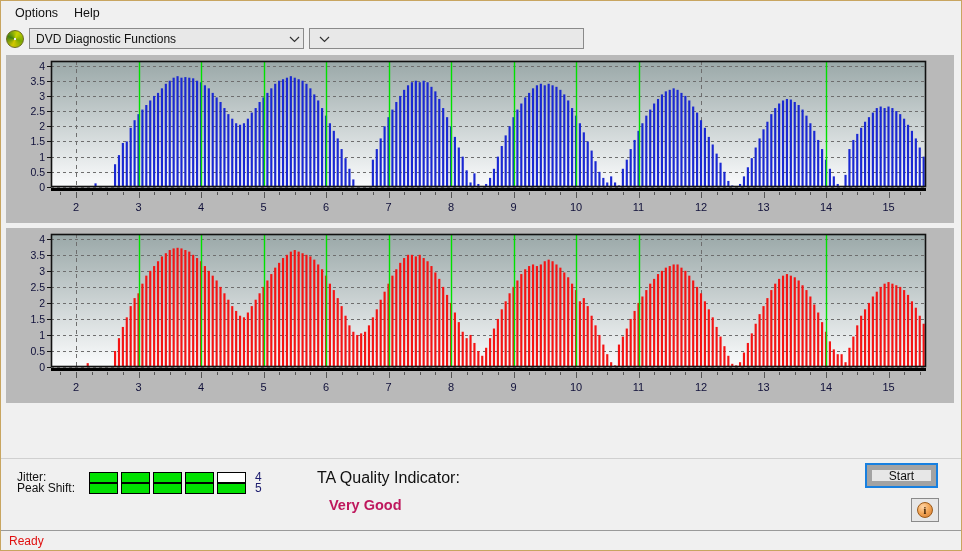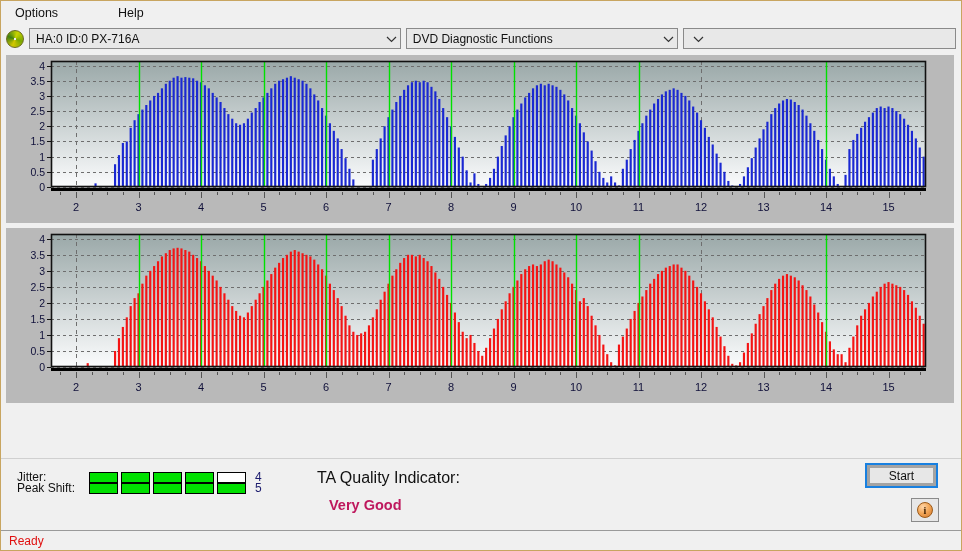--- a/index.html
+++ b/index.html
@@ -43,21 +43,21 @@
     width:45px;height:29px;
     display:flex;align-items:center;justify-content:center;
     font-size:13px;color:#2a2a2a;
     cursor:default;
   }
   .win-btn svg{display:block;}
   
   .menubar{
     height:24px;background:#f0f0f0;
     display:flex;align-items:center;
-    padding-left:6px;flex:0 0 auto;gap:44px;
+    padding-left:6px;flex:0 0 auto;
   }
   .menu-item{
     font-size:12.5px;color:#111;
     padding:3px 8px;cursor:default;
   }
   
   .toolbar{
     height:27px;background:#f0f0f0;
     display:flex;align-items:center;
     padding:0 5px;flex:0 0 auto;
@@ -134,21 +134,21 @@
   .ta-label{font-size:16px;color:#111;}
   .ta-value{
     font-size:14.5px;font-weight:bold;color:#be185d;
     margin-top:10px;margin-left:12px;
   }
   .start-btn{
     position:absolute;right:25px;top:6px;
     width:69px;height:21px;
     box-sizing:border-box;
     background:#e7e7e7;
-    border:3px solid #a3a3a3;
+    border:5px solid #a3a3a3;
     outline:2px solid #1880e0;
     outline-offset:0px;
     font-size:12px;color:#111;
     display:flex;align-items:center;justify-content:center;
     cursor:default;
   }
   .info-btn{
     position:absolute;right:22px;top:39px;
     width:28px;height:24px;
     box-sizing:border-box;
@@ -183,28 +183,20 @@
 <div class="window">
 
 
   <div class="menubar">
     <div class="menu-item">Options</div>
     <div class="menu-item">Help</div>
   </div>
 
   <div class="toolbar">
     <div class="disc-icon"></div>
-    <div class="combo" id="drive-combo">
-      <span class="label">HA:0 ID:0  PX-716A</span>
-      <span class="chev">
-        <svg width="11" height="8" viewBox="0 0 11 8">
-          <polyline points="1,2 5.5,6.5 10,2" fill="none" stroke="#333" stroke-width="1.2"></polyline>
-        </svg>
-      </span>
-    </div>
     <div class="combo" id="function-combo">
       <span class="label">DVD Diagnostic Functions</span>
       <span class="chev">
         <svg width="11" height="8" viewBox="0 0 11 8">
           <polyline points="1,2 5.5,6.5 10,2" fill="none" stroke="#333" stroke-width="1.2"></polyline>
         </svg>
       </span>
     </div>
     <div class="combo" id="test-combo">
       <span class="chev">

